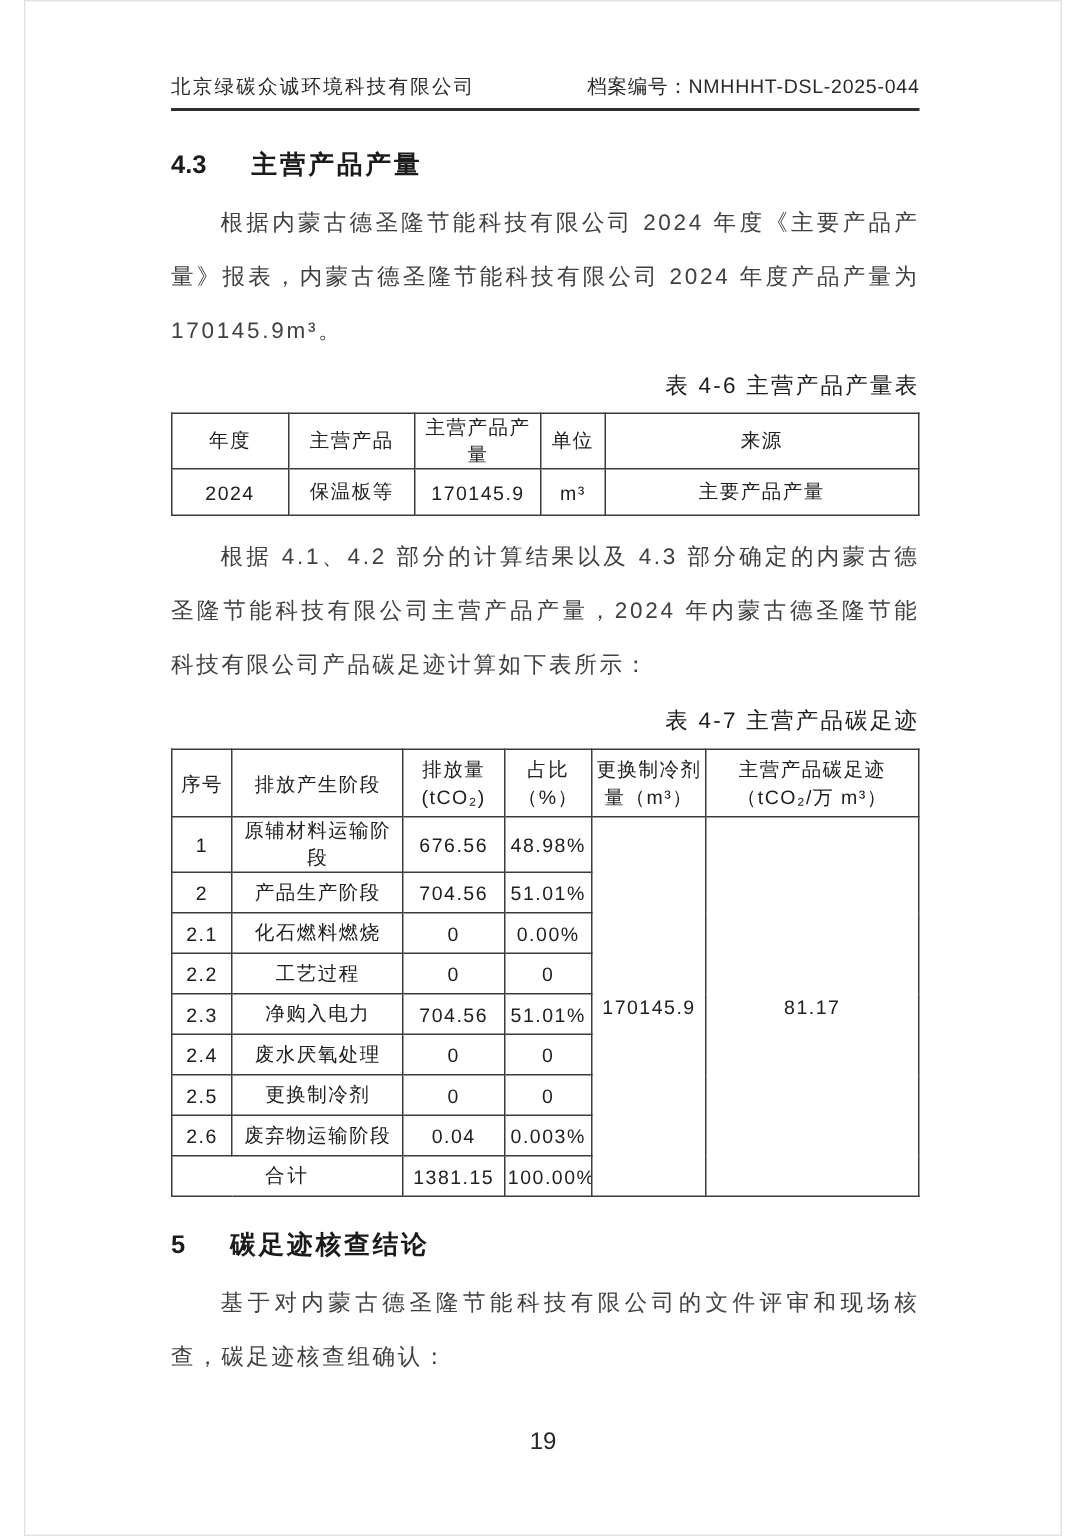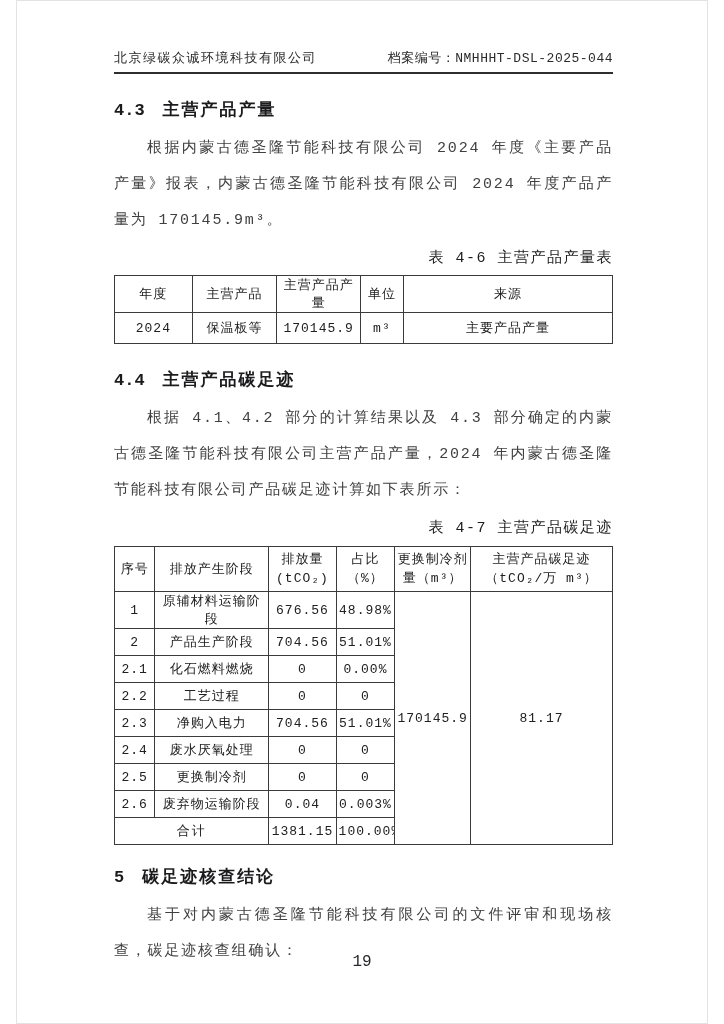--- a/index.html
+++ b/index.html
@@ -4,21 +4,21 @@
 <style>
   html, body { margin: 0; padding: 0; background: #ffffff; }
   .page {
     position: relative;
     width: 692px;
     height: 1024px;
     margin: 0 auto;
     background: #ffffff;
     box-sizing: border-box;
     border: 1px solid #e3e3e3;
-    font-family: Liberation Mono, monospace;
+    font-family: Liberation Sans, sans-serif;
     color: #1c1c1e;
     overflow: hidden;
   }
   .content {
     padding: 0 94px 0 97px;
   }
   
   .doc-header {
     display: flex;
     justify-content: space-between;
@@ -33,20 +33,21 @@
   .doc-header .file-no { letter-spacing: 0.5px; }
   
   .sec {
     display: flex;
     align-items: baseline;
     margin: 24px 0 0 0;
     font-size: 17px;
     font-weight: bold;
     letter-spacing: 2px;
     color: #1b1b1d;
+    gap: 12px;
   }
   .sec .sec-num { margin-right: 18px; letter-spacing: 0; }
   .sec5 { margin-top: 20px; }
   
   .para {
     margin: 10px 0 0 0;
     font-size: 15px;
     line-height: 36px;
     letter-spacing: 1.8px;
     text-align: justify;
@@ -146,24 +147,20 @@
         <tr>
           <td>2024</td>
           <td>保温板等</td>
           <td>170145.9</td>
           <td>m³</td>
           <td>主要产品产量</td>
         </tr>
       </tbody>
     </table>
 
-    <div class="sec">
-      <span class="sec-num">4.4</span>
-      <span>主营产品碳足迹</span>
-    </div>
     <p class="para">根据 4.1、4.2 部分的计算结果以及 4.3 部分确定的内蒙古德圣隆节能科技有限公司主营产品产量，2024 年内蒙古德圣隆节能科技有限公司产品碳足迹计算如下表所示：</p>
 
     <div class="caption">表 4-7 主营产品碳足迹</div>
     <table class="t47">
       <colgroup>
           <col class="c0">
           <col class="c1">
           <col class="c2">
           <col class="c3">
           <col class="c4">

